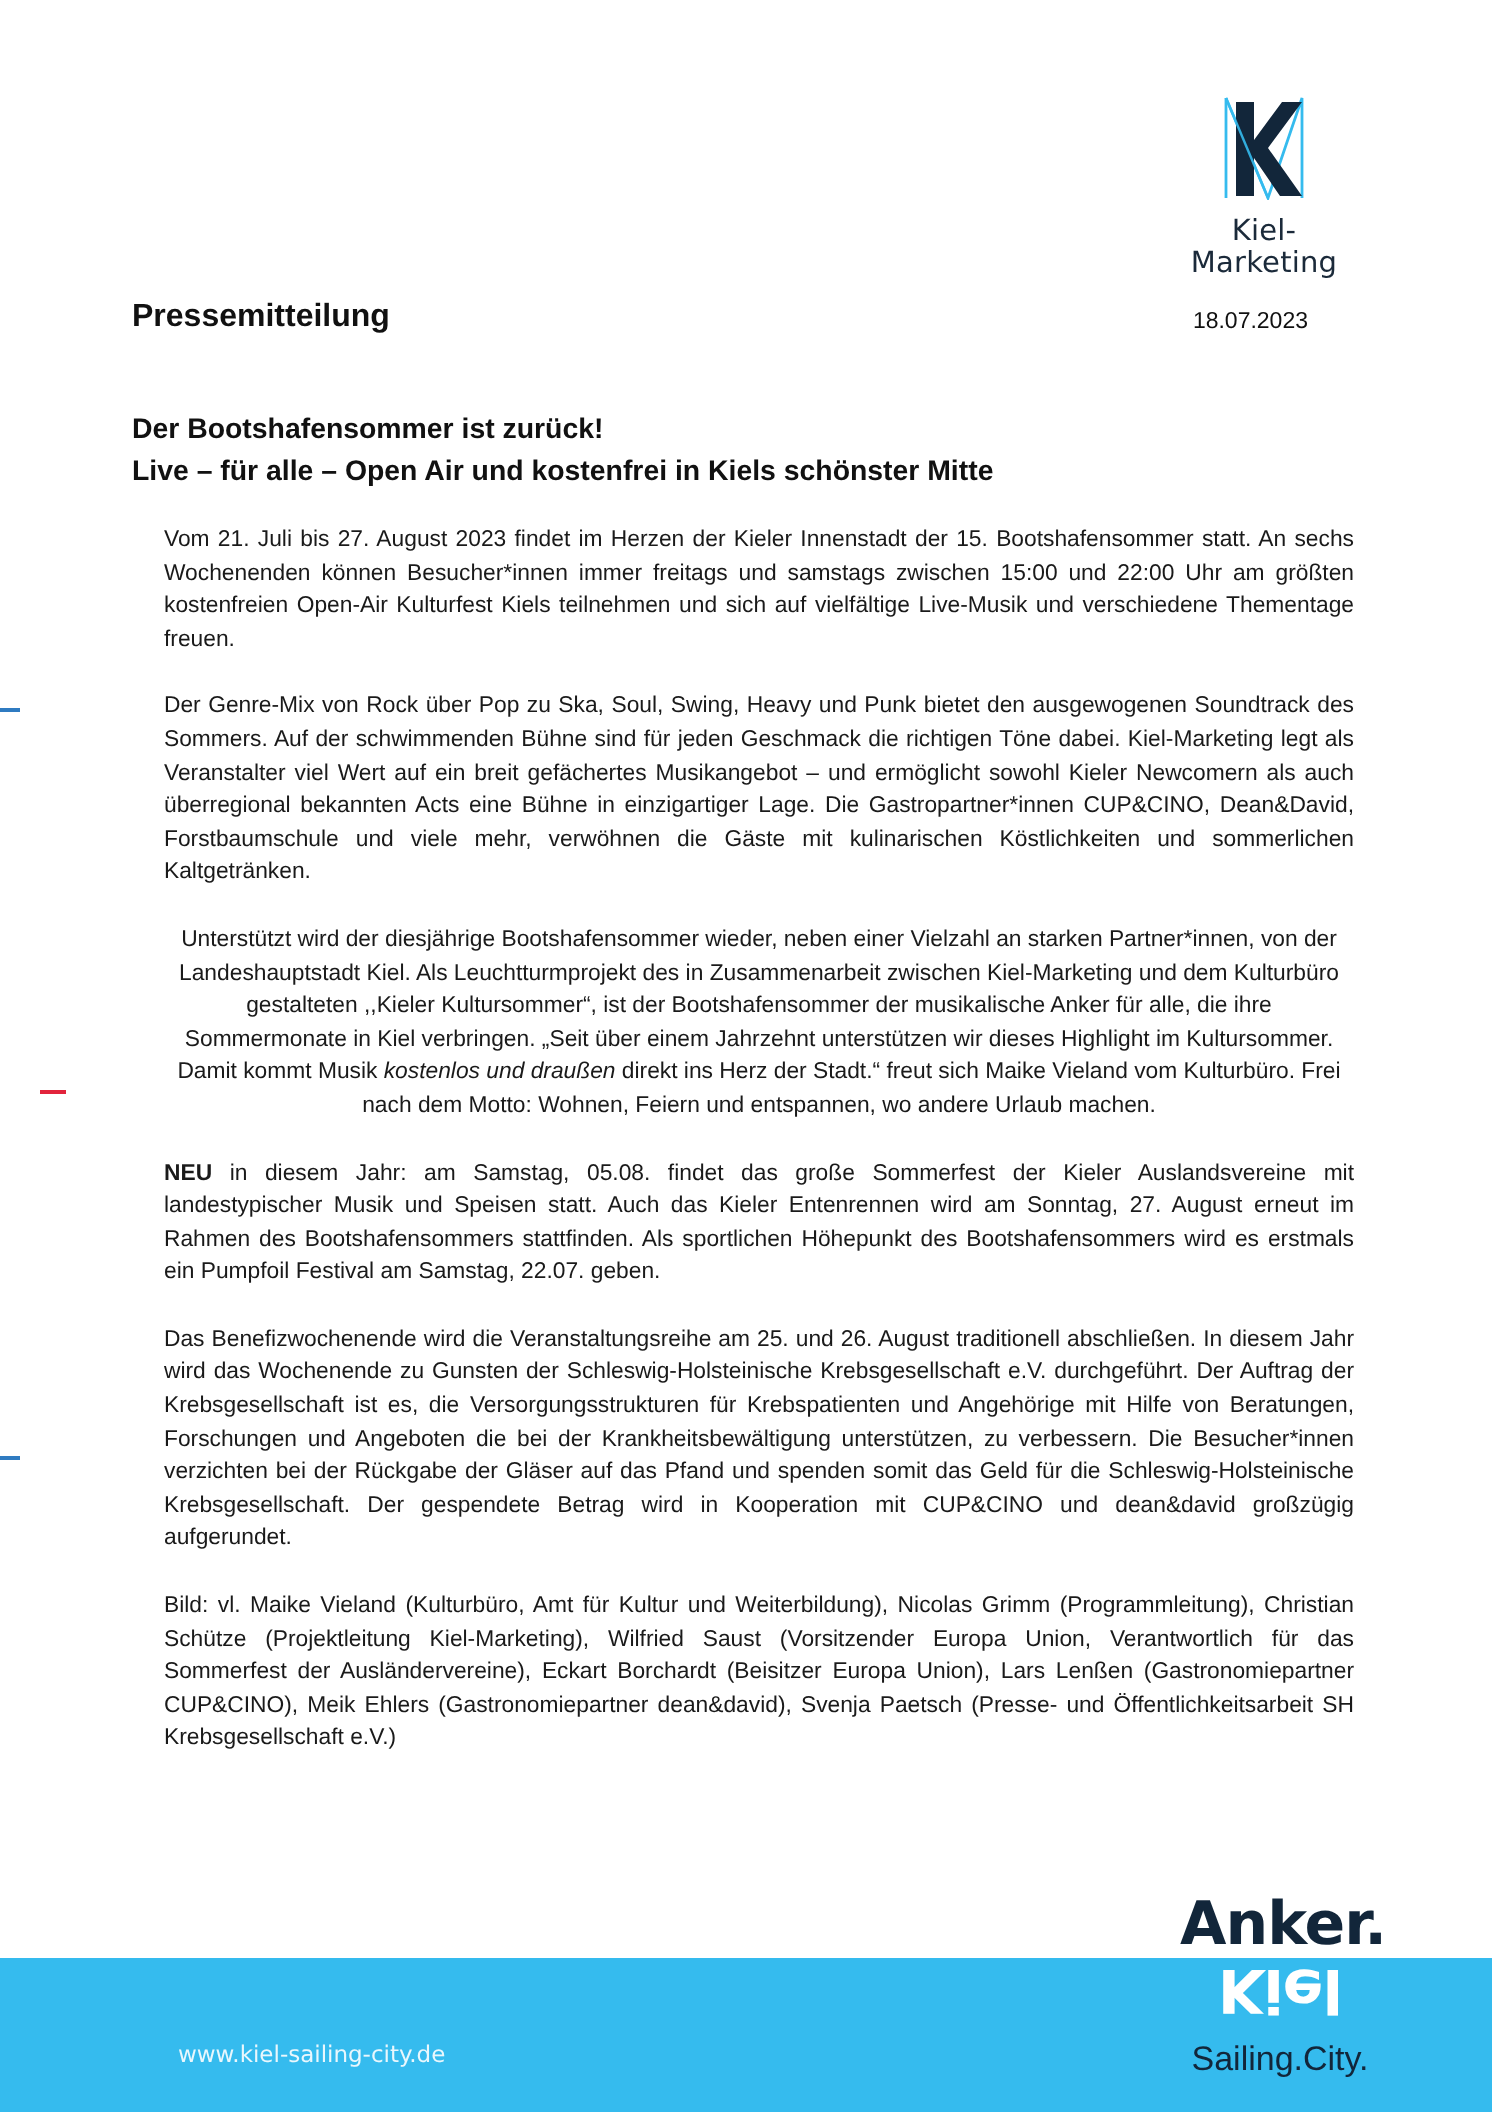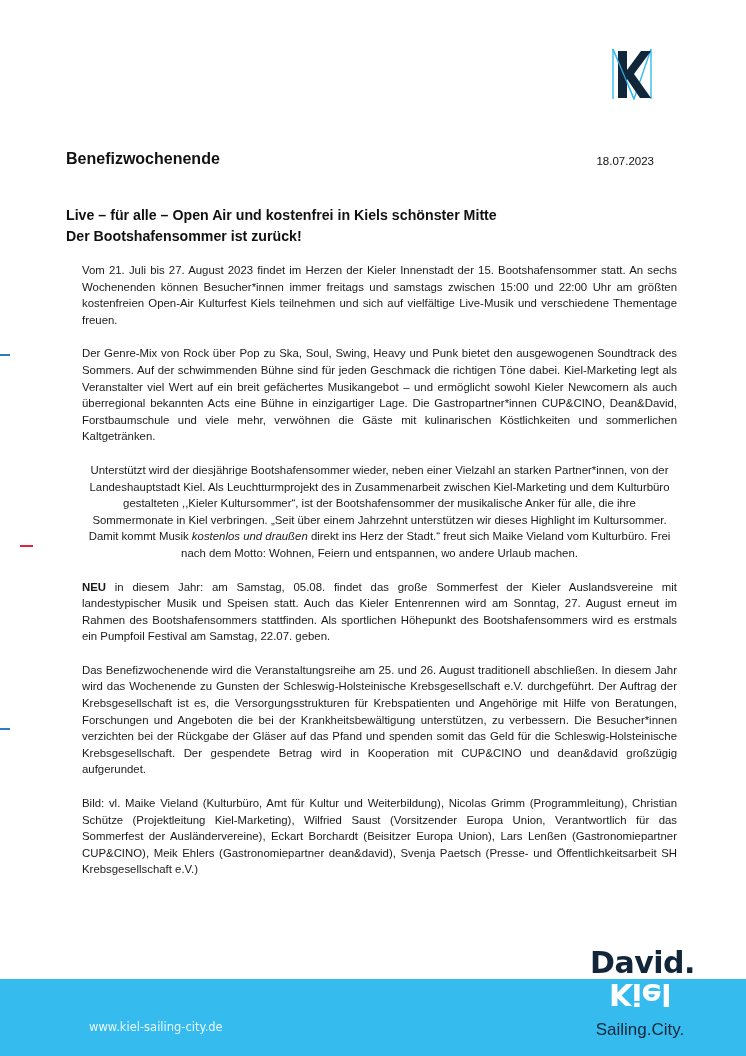--- a/index.html
+++ b/index.html
@@ -66,45 +66,46 @@
 
 <div class="logo-top">
   <svg width="40" height="52" viewBox="0 0 40 52">
 
     <polyline points="1,1 1,51" stroke="#35bbee" stroke-width="1.4" fill="none"></polyline>
     <polyline points="1,1 22,51 39,1 39,51" stroke="#35bbee" stroke-width="1.4" fill="none"></polyline>
 
     <polygon points="6,3 15,3 15,22 29,3 39,3 22,26 39,50 28,50 15,31 15,50 6,50" fill="#12263a"></polygon>
     <polyline points="1,1 22,51" stroke="#35bbee" stroke-width="1.2" fill="none" opacity="0.9"></polyline>
   </svg>
+  <div class="brand">Kiel-Marketing</div>
 </div>
 
 <div class="header-row">
-  <div class="doc-type">Benefizwochenende</div>
+  <div class="doc-type">Pressemitteilung</div>
   <div class="doc-date">18.07.2023</div>
 </div>
 
 <div class="titles">
+  <div>Der Bootshafensommer ist zurück!</div>
   <div>Live – für alle – Open Air und kostenfrei in Kiels schönster Mitte</div>
-  <div>Der Bootshafensommer ist zurück!</div>
 </div>
 
 <div class="mark blue" style="left:0;top:354px;width:10px;"></div>
 <div class="mark red" style="left:20px;top:545px;width:13px;"></div>
 <div class="mark blue" style="left:0;top:728px;width:10px;"></div>
 
 <div class="body">
   <p>Vom 21. Juli bis 27. August 2023 findet im Herzen der Kieler Innenstadt der 15. Bootshafensommer statt. An sechs Wochenenden können Besucher*innen immer freitags und samstags zwischen 15:00 und 22:00 Uhr am größten kostenfreien Open-Air Kulturfest Kiels teilnehmen und sich auf vielfältige Live-Musik und verschiedene Thementage freuen.</p>
   <p>Der Genre-Mix von Rock über Pop zu Ska, Soul, Swing, Heavy und Punk bietet den ausgewogenen Soundtrack des Sommers. Auf der schwimmenden Bühne sind für jeden Geschmack die richtigen Töne dabei. Kiel-Marketing legt als Veranstalter viel Wert auf ein breit gefächertes Musikangebot – und ermöglicht sowohl Kieler Newcomern als auch überregional bekannten Acts eine Bühne in einzigartiger Lage. Die Gastropartner*innen CUP&amp;CINO, Dean&amp;David, Forstbaumschule und viele mehr, verwöhnen die Gäste mit kulinarischen Köstlichkeiten und sommerlichen Kaltgetränken.</p>
   <p class="left"><span>Unterstützt wird der diesjährige Bootshafensommer wieder, neben einer Vielzahl an starken Partner*innen, von der Landeshauptstadt Kiel. Als Leuchtturmprojekt des in Zusammenarbeit zwischen Kiel-Marketing und dem Kulturbüro gestalteten ,,Kieler Kultursommer“, ist der Bootshafensommer der musikalische Anker für alle, die ihre Sommermonate in Kiel verbringen. „Seit über einem Jahrzehnt unterstützen wir dieses Highlight im Kultursommer. Damit kommt Musik </span><em>kostenlos und draußen</em><span> direkt ins Herz der Stadt.“ freut sich Maike Vieland vom Kulturbüro. Frei nach dem Motto: Wohnen, Feiern und entspannen, wo andere Urlaub machen.</span></p>
   <p><strong>NEU</strong><span> in diesem Jahr: am Samstag, 05.08. findet das große Sommerfest der Kieler Auslandsvereine mit landestypischer Musik und Speisen statt. Auch das Kieler Entenrennen wird am Sonntag, 27. August erneut im Rahmen des Bootshafensommers stattfinden. Als sportlichen Höhepunkt des Bootshafensommers wird es erstmals ein Pumpfoil Festival am Samstag, 22.07. geben.</span></p>
   <p>Das Benefizwochenende wird die Veranstaltungsreihe am 25. und 26. August traditionell abschließen. In diesem Jahr wird das Wochenende zu Gunsten der Schleswig-Holsteinische Krebsgesellschaft e.V. durchgeführt. Der Auftrag der Krebsgesellschaft ist es, die Versorgungsstrukturen für Krebspatienten und Angehörige mit Hilfe von Beratungen, Forschungen und Angeboten die bei der Krankheitsbewältigung unterstützen, zu verbessern. Die Besucher*innen verzichten bei der Rückgabe der Gläser auf das Pfand und spenden somit das Geld für die Schleswig-Holsteinische Krebsgesellschaft. Der gespendete Betrag wird in Kooperation mit CUP&amp;CINO und dean&amp;david großzügig aufgerundet.</p>
   <p>Bild: vl. Maike Vieland (Kulturbüro, Amt für Kultur und Weiterbildung), Nicolas Grimm (Programmleitung), Christian Schütze (Projektleitung Kiel-Marketing), Wilfried Saust (Vorsitzender Europa Union, Verantwortlich für das Sommerfest der Ausländervereine), Eckart Borchardt (Beisitzer Europa Union), Lars Lenßen (Gastronomiepartner CUP&amp;CINO), Meik Ehlers (Gastronomiepartner dean&amp;david), Svenja Paetsch (Presse- und Öffentlichkeitsarbeit SH Krebsgesellschaft e.V.)</p>
 </div>
 
 <div class="footer">
   <div class="url">www.kiel-sailing-city.de</div>
 </div>
 <div class="kiel-logo">
-  <div class="kiel-top">David.</div>
+  <div class="kiel-top">Anker.</div>
   <div class="kiel-mirror">Kiel</div>
   <div class="tagline">Sailing.City.</div>
 </div>
 
 </body></html>

